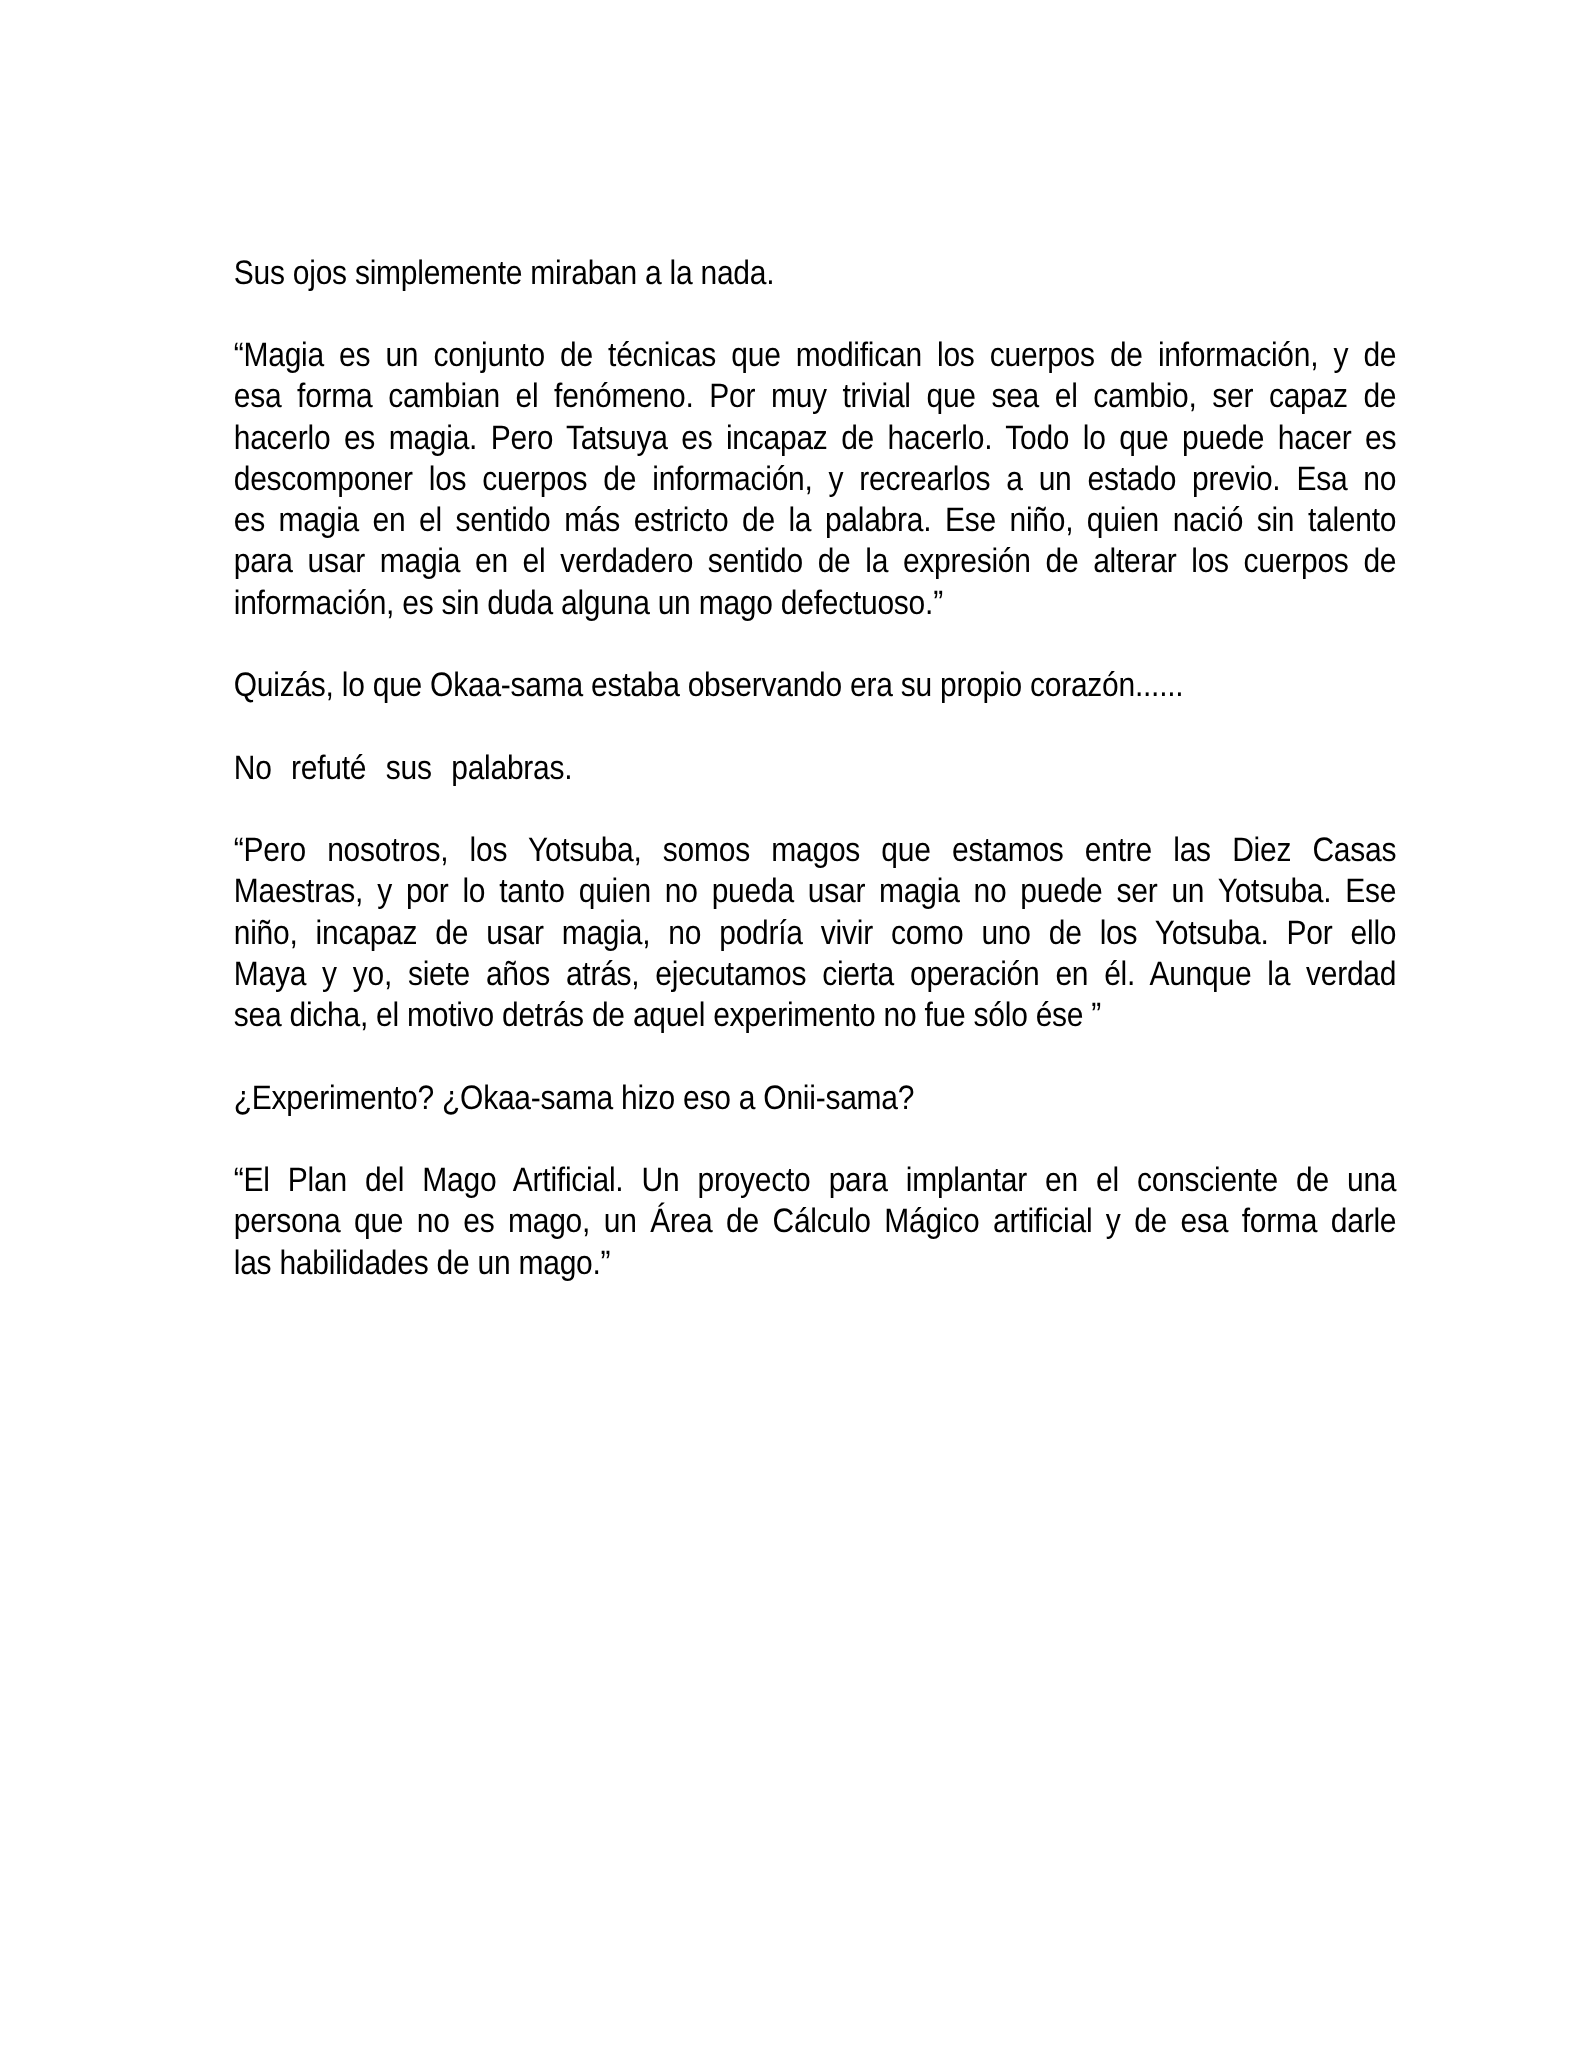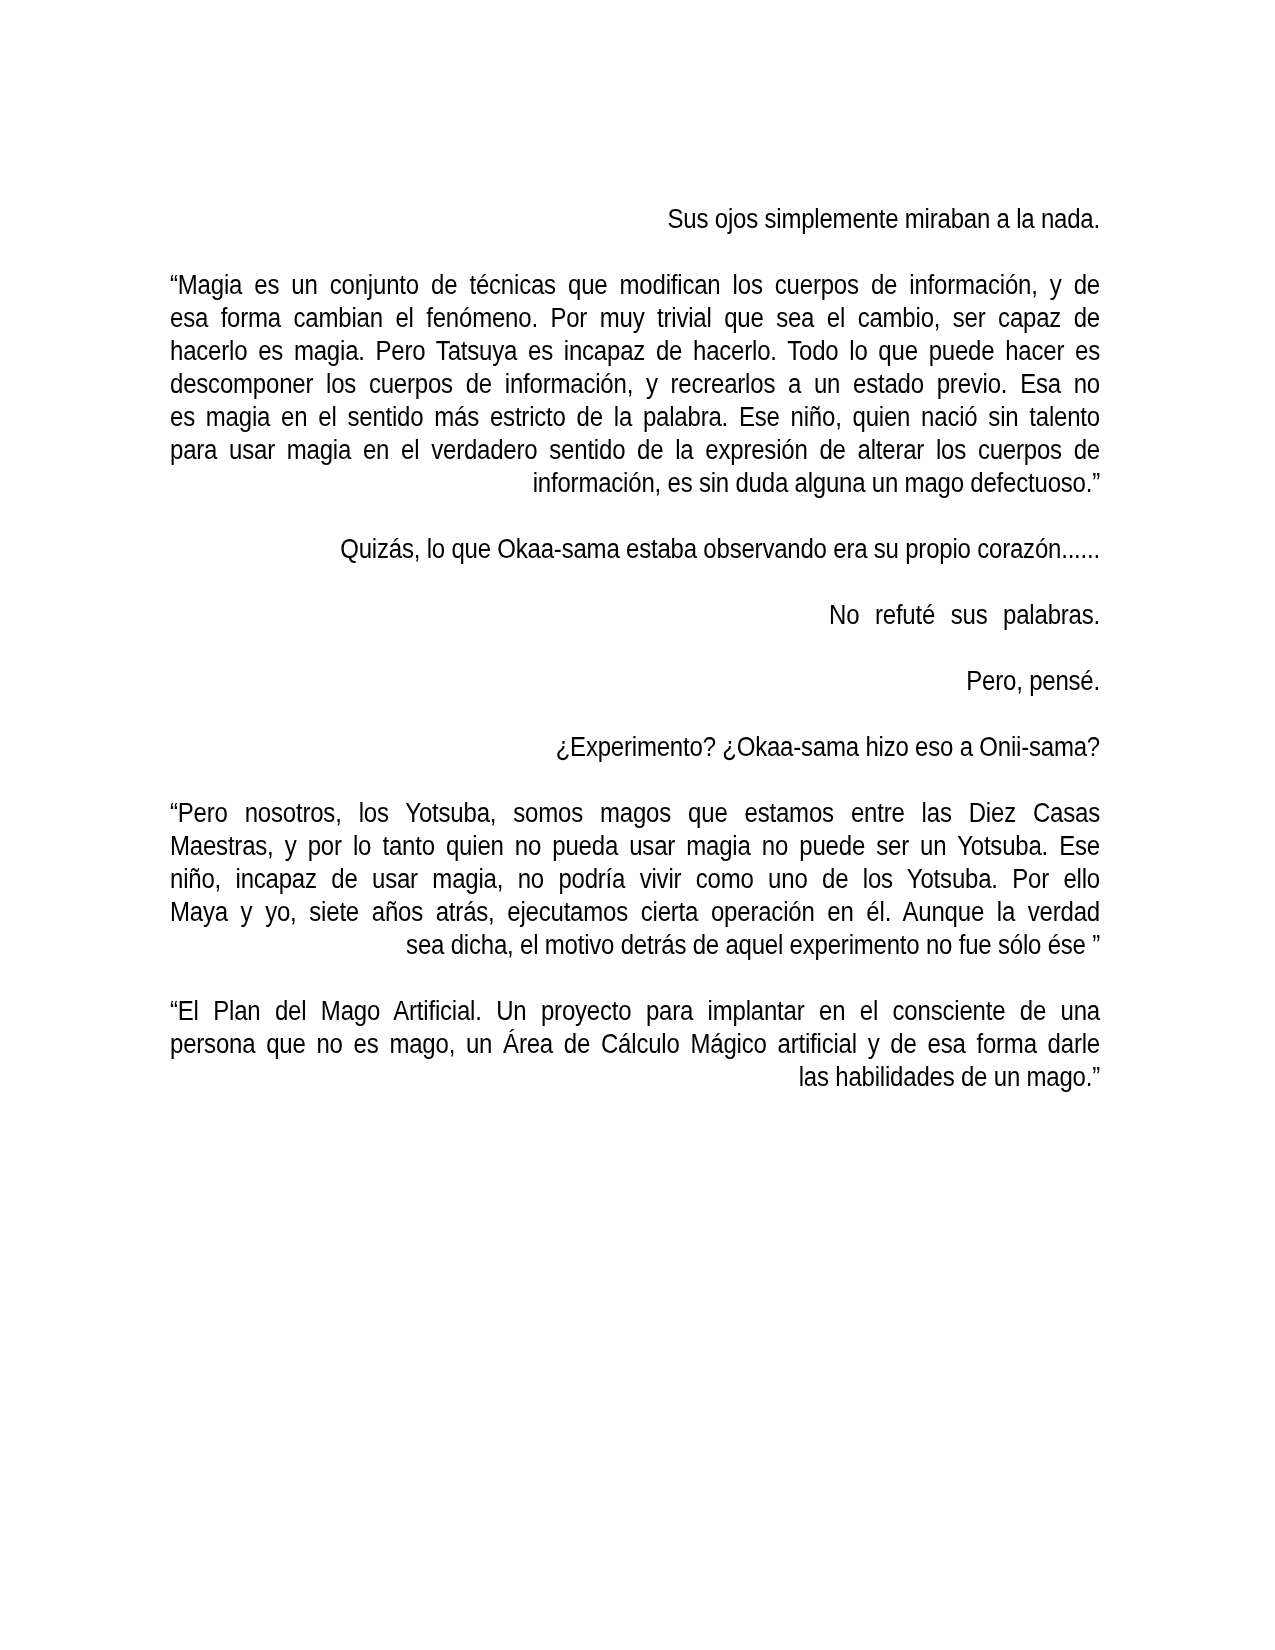--- a/index.html
+++ b/index.html
@@ -16,22 +16,21 @@
     font-family: "Liberation Sans", "DejaVu Sans", sans-serif;
     color: #000000;
   }
   .textblock {
     position: absolute;
     left: 170px;
     top: 203px;
     width: 930px;
   }
   .para {
-    margin: 0 0 33px 0;
-    text-align: right;
+    margin: 0 0 33px 17px;
   }
   .para:last-child {
     margin-bottom: 0;
   }
   .line {
     font-size: 24px;
     line-height: 33px;
     letter-spacing: -0.2px;
     white-space: nowrap;
     transform: scaleY(1.13);
@@ -63,36 +62,33 @@
 
     <div class="para">
       <div class="line lline"><span class="t">Quizás, lo que Okaa-sama estaba observando era su propio corazón......</span></div>
     </div>
 
 
     <div class="para">
       <div class="line lline wide"><span class="t">No refuté sus palabras.</span></div>
     </div>
 
-    <div class="para">
-      <div class="line lline"><span class="t">Pero, pensé.</span></div>
-    </div>
 
 
-
-    <div class="para">
-      <div class="line lline"><span class="t">¿Experimento? ¿Okaa-sama hizo eso a Onii-sama?</span></div>
-    </div>
 
     <div class="para">
       <div class="line jline" style="word-spacing: 10.5611px;"><span class="t">“Pero nosotros, los Yotsuba, somos magos que estamos entre las Diez Casas</span></div>
       <div class="line jline" style="word-spacing: 4.70208px;"><span class="t">Maestras, y por lo tanto quien no pueda usar magia no puede ser un Yotsuba. Ese</span></div>
       <div class="line jline" style="word-spacing: 7.98214px;"><span class="t">niño, incapaz de usar magia, no podría vivir como uno de los Yotsuba. Por ello</span></div>
       <div class="line jline" style="word-spacing: 6.26803px;"><span class="t">Maya y yo, siete años atrás, ejecutamos cierta operación en él. Aunque la verdad</span></div>
       <div class="line lline"><span class="t">sea dicha, el motivo detrás de aquel experimento no fue sólo ése ”</span></div>
+    </div>
+
+    <div class="para">
+      <div class="line lline"><span class="t">¿Experimento? ¿Okaa-sama hizo eso a Onii-sama?</span></div>
     </div>
 
     <div class="para">
       <div class="line jline" style="word-spacing: 8.01562px;"><span class="t">“El Plan del Mago Artificial. Un proyecto para implantar en el consciente de una</span></div>
       <div class="line jline" style="word-spacing: 4.38021px;"><span class="t">persona que no es mago, un Área de Cálculo Mágico artificial y de esa forma darle</span></div>
       <div class="line lline"><span class="t">las habilidades de un mago.”</span></div>
     </div>
 
 
   </div>

